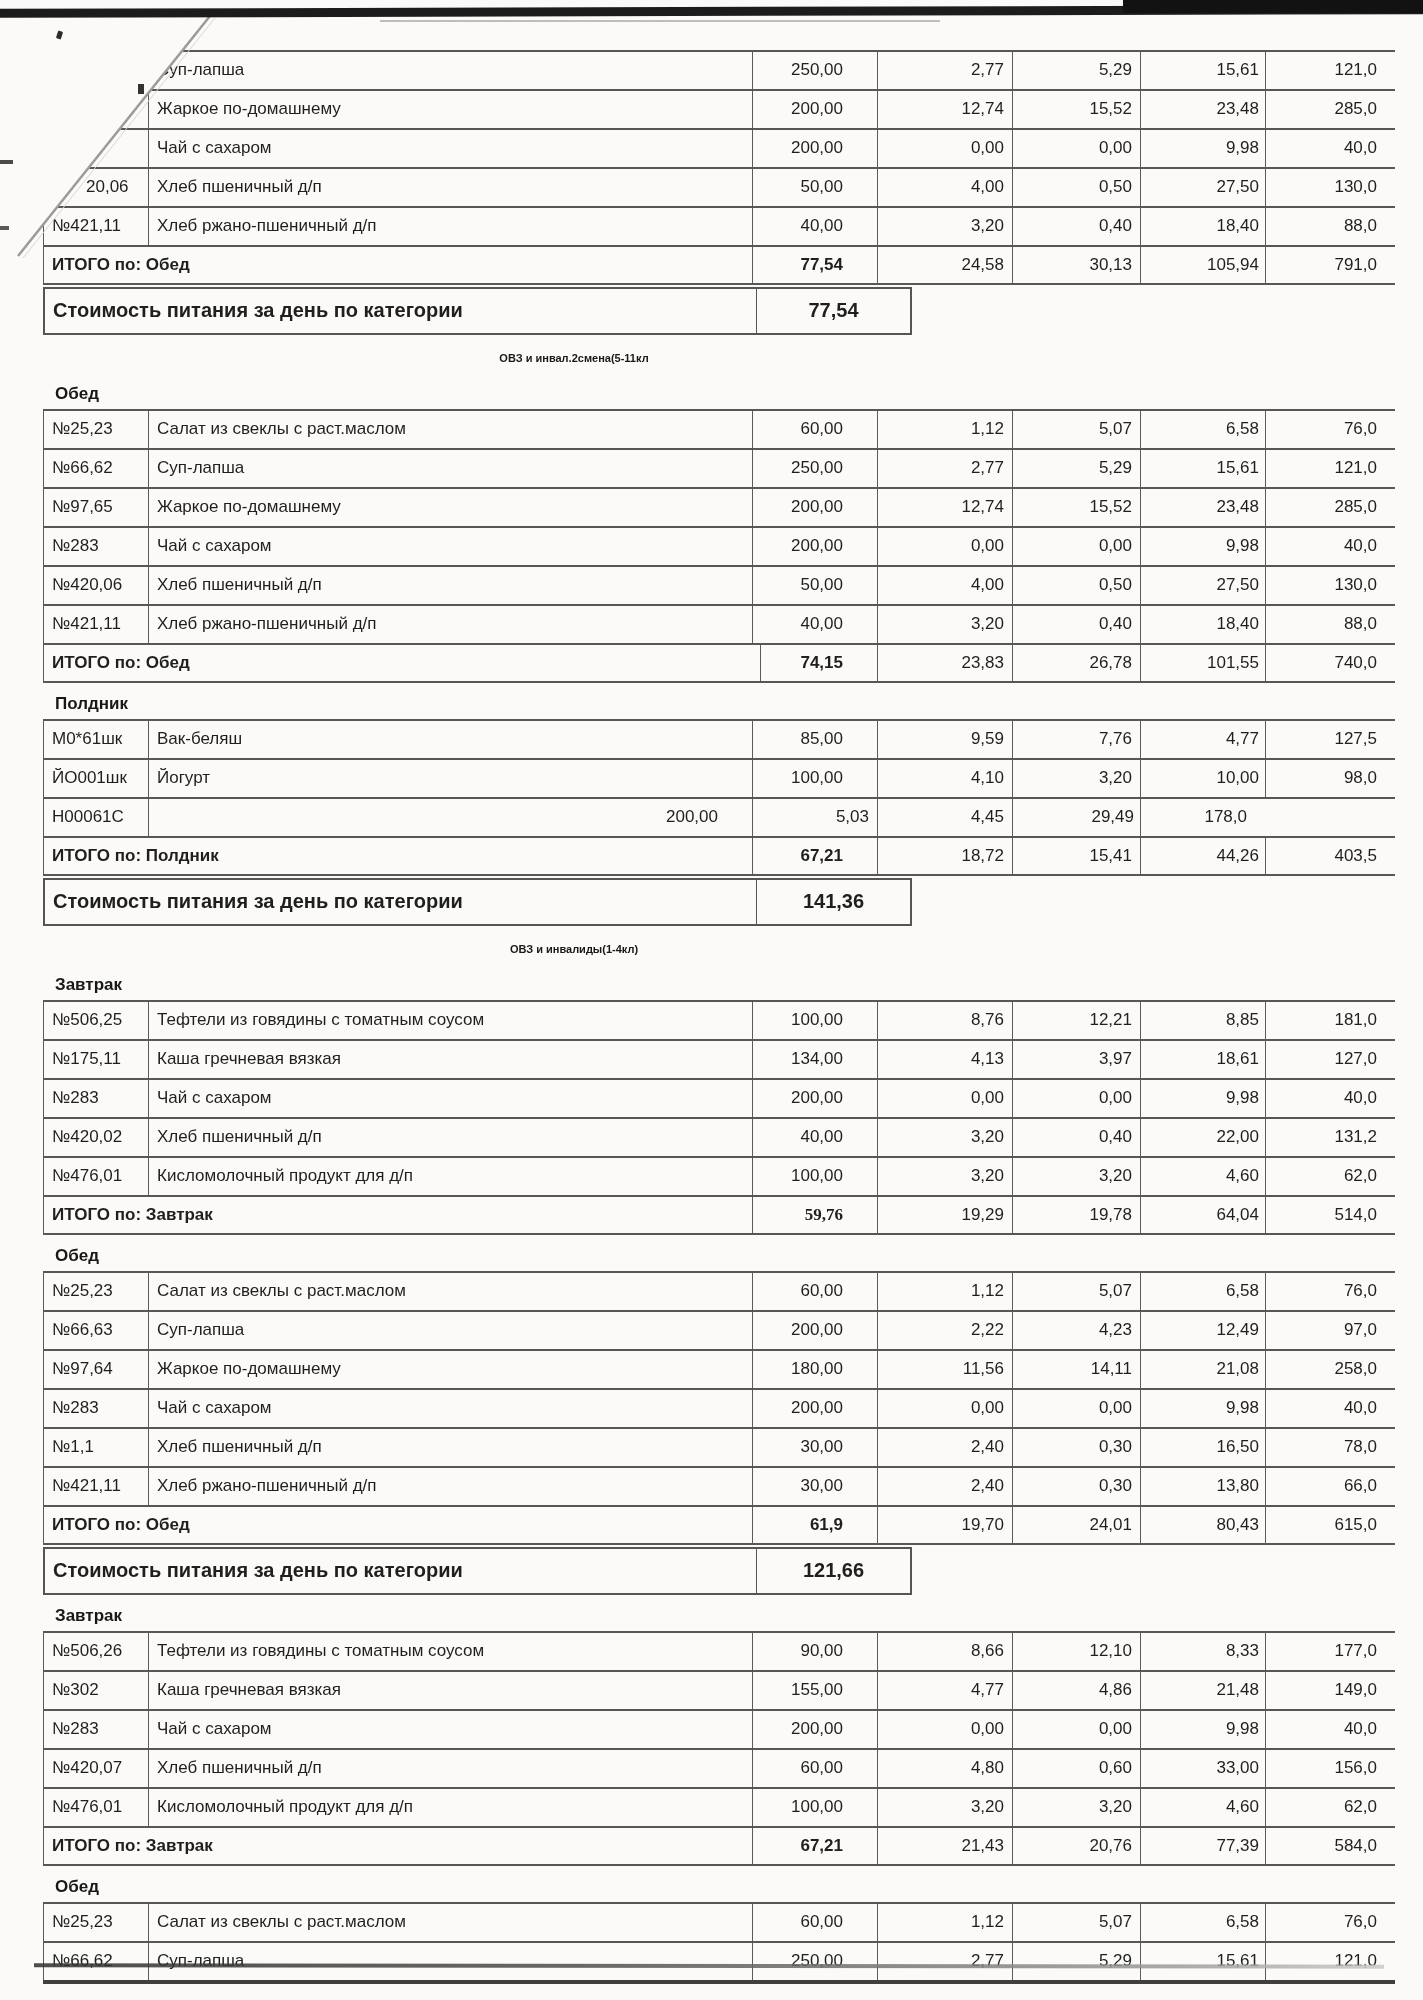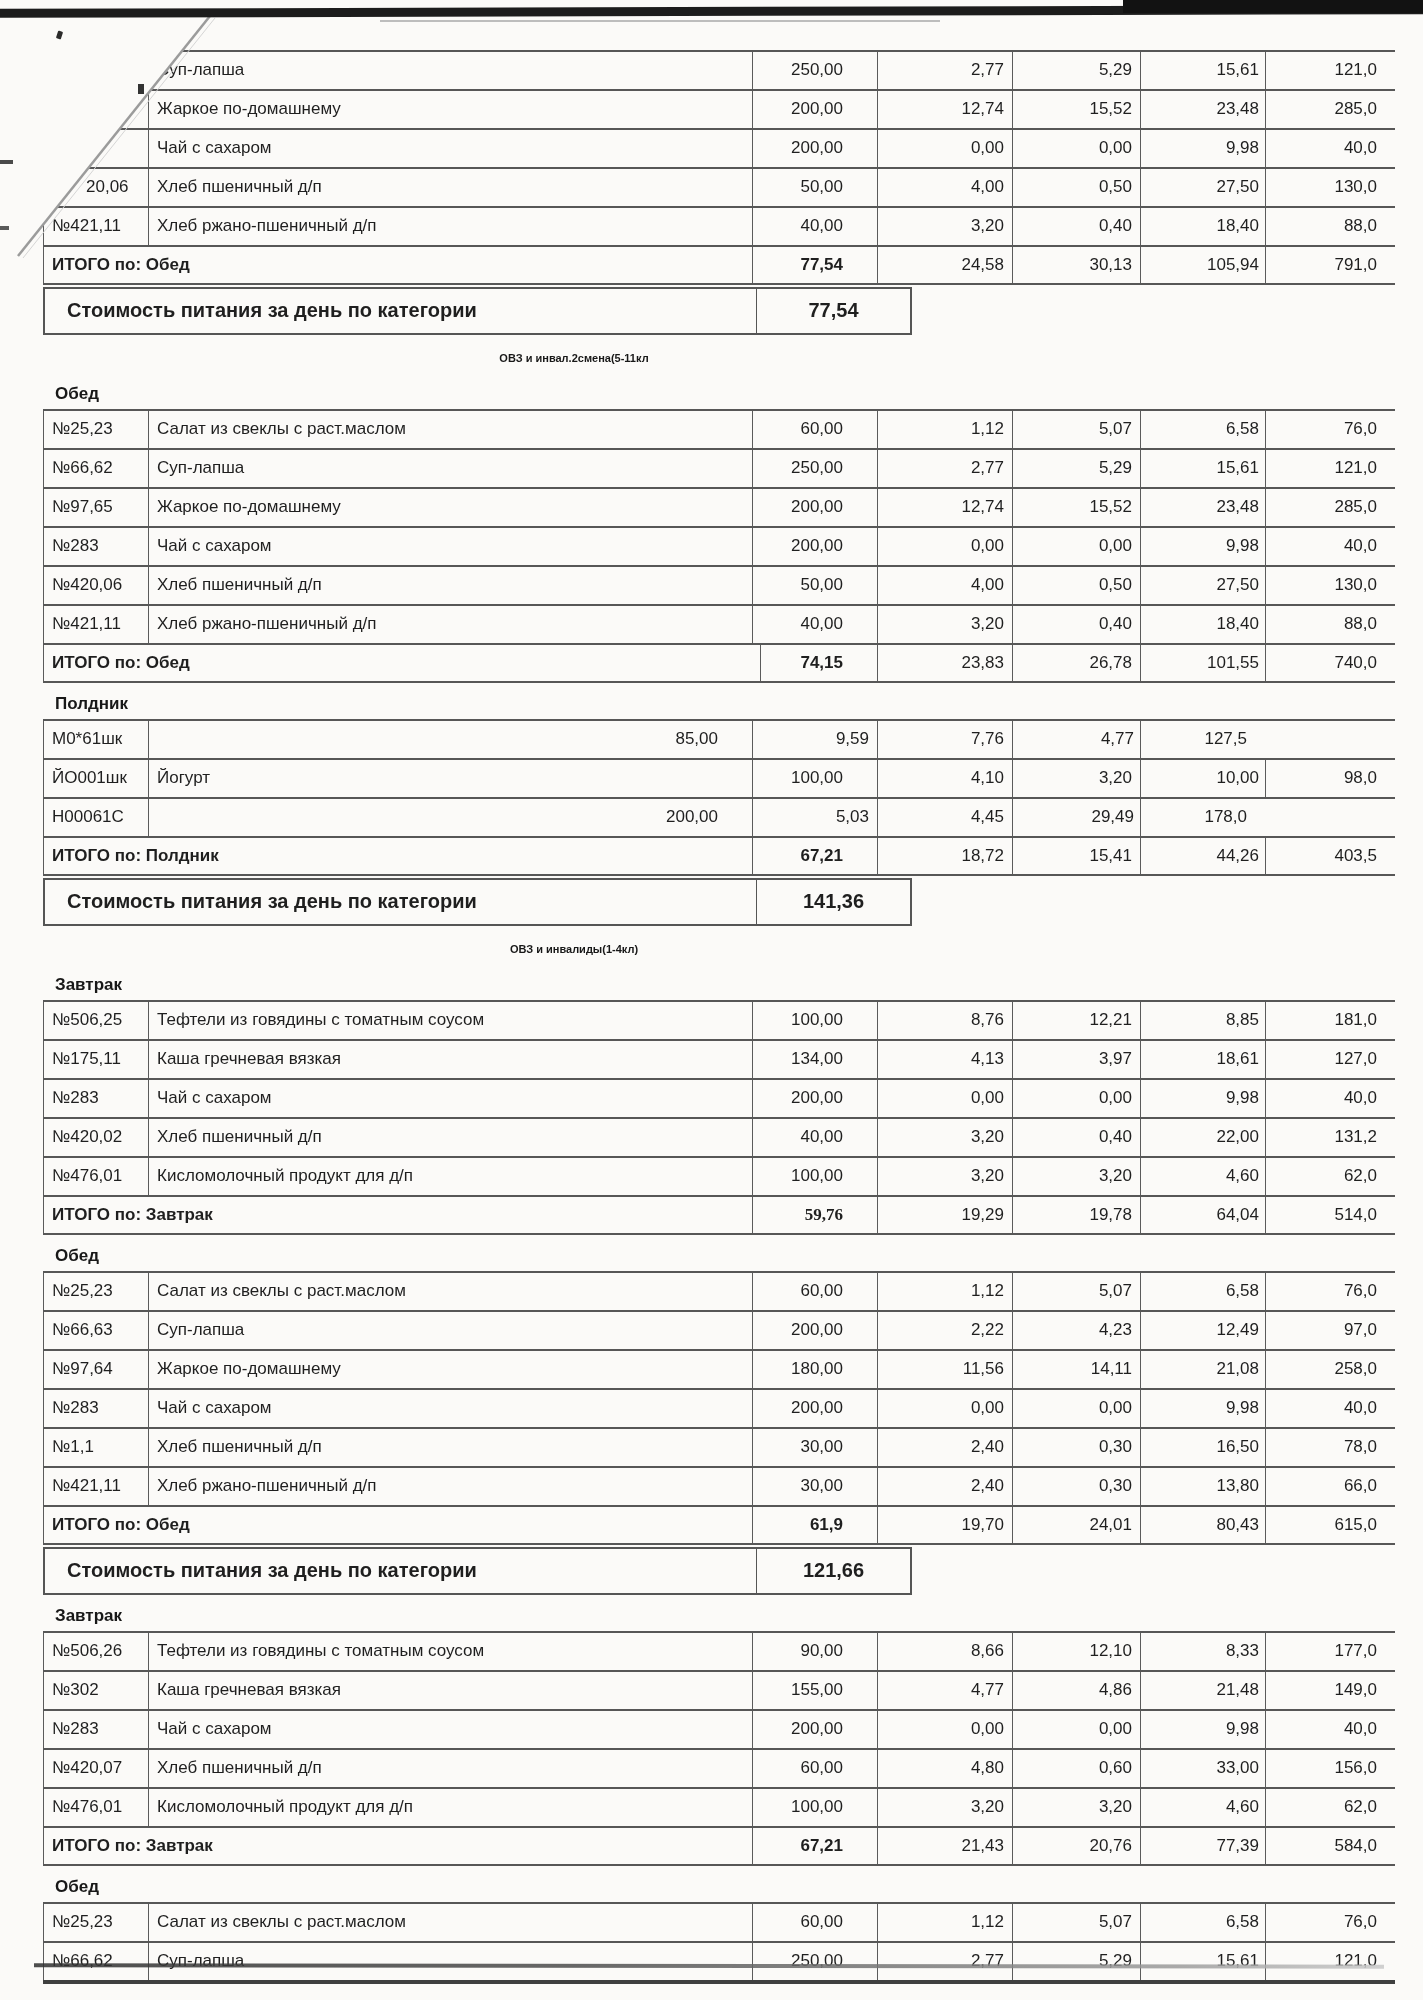--- a/index.html
+++ b/index.html
@@ -33,21 +33,21 @@
   .v3{padding-right:6px;}
   .v4{padding-right:18px;}
   .total-label{grid-column:1 / 3;font-weight:bold;padding-left:8px;}
   .row.total .qty{font-weight:bold;}
 
   
   .cost{
     margin-top:2px;width:865px;height:44px;border:2px solid #555;
     display:grid;grid-template-columns:1fr 154px;background:transparent;
   }
-  .cost .lbl{font-size:20px;font-weight:bold;line-height:42px;padding-left:8px;white-space:nowrap;margin-left:14px;}
+  .cost .lbl{font-size:20px;font-weight:bold;line-height:42px;padding-left:8px;white-space:nowrap;}
   .cost .val{font-size:20px;font-weight:bold;line-height:42px;text-align:center;border-left:1px solid #555;}
 
   
   .category{margin-top:8px;height:30px;width:1062px;text-align:center;
     font-size:11px;font-weight:bold;line-height:30px;color:#181818;}
   .meal{margin-top:6px;height:30px;font-size:17px;font-weight:bold;line-height:30px;padding-left:12px;color:#181818;}
 
   
   .scan-top-bar{position:absolute;left:0;top:7px;width:1423px;height:9px;background:#1c1c1c;transform:rotate(-0.15deg);z-index:8;}
   .scan-top-bar2{position:absolute;right:0;top:0;width:300px;height:13px;background:#121212;z-index:8;}
@@ -195,20 +195,21 @@
         <div class="cell num v1">23,83</div>
         <div class="cell num v2">26,78</div>
         <div class="cell num v3">101,55</div>
         <div class="cell num v4">740,0</div>
       </div>
     </div>
     <div class="meal">Полдник</div>
     <div class="table">
       <div class="row">
         <div class="cell code">М0*61шк</div>
+        <div class="cell name">Вак-беляш</div>
         <div class="cell num qty">85,00</div>
         <div class="cell num v1">9,59</div>
         <div class="cell num v2">7,76</div>
         <div class="cell num v3">4,77</div>
         <div class="cell num v4">127,5</div>
       </div>
       <div class="row">
         <div class="cell code">ЙО001шк</div>
         <div class="cell name">Йогурт</div>
         <div class="cell num qty">100,00</div>

